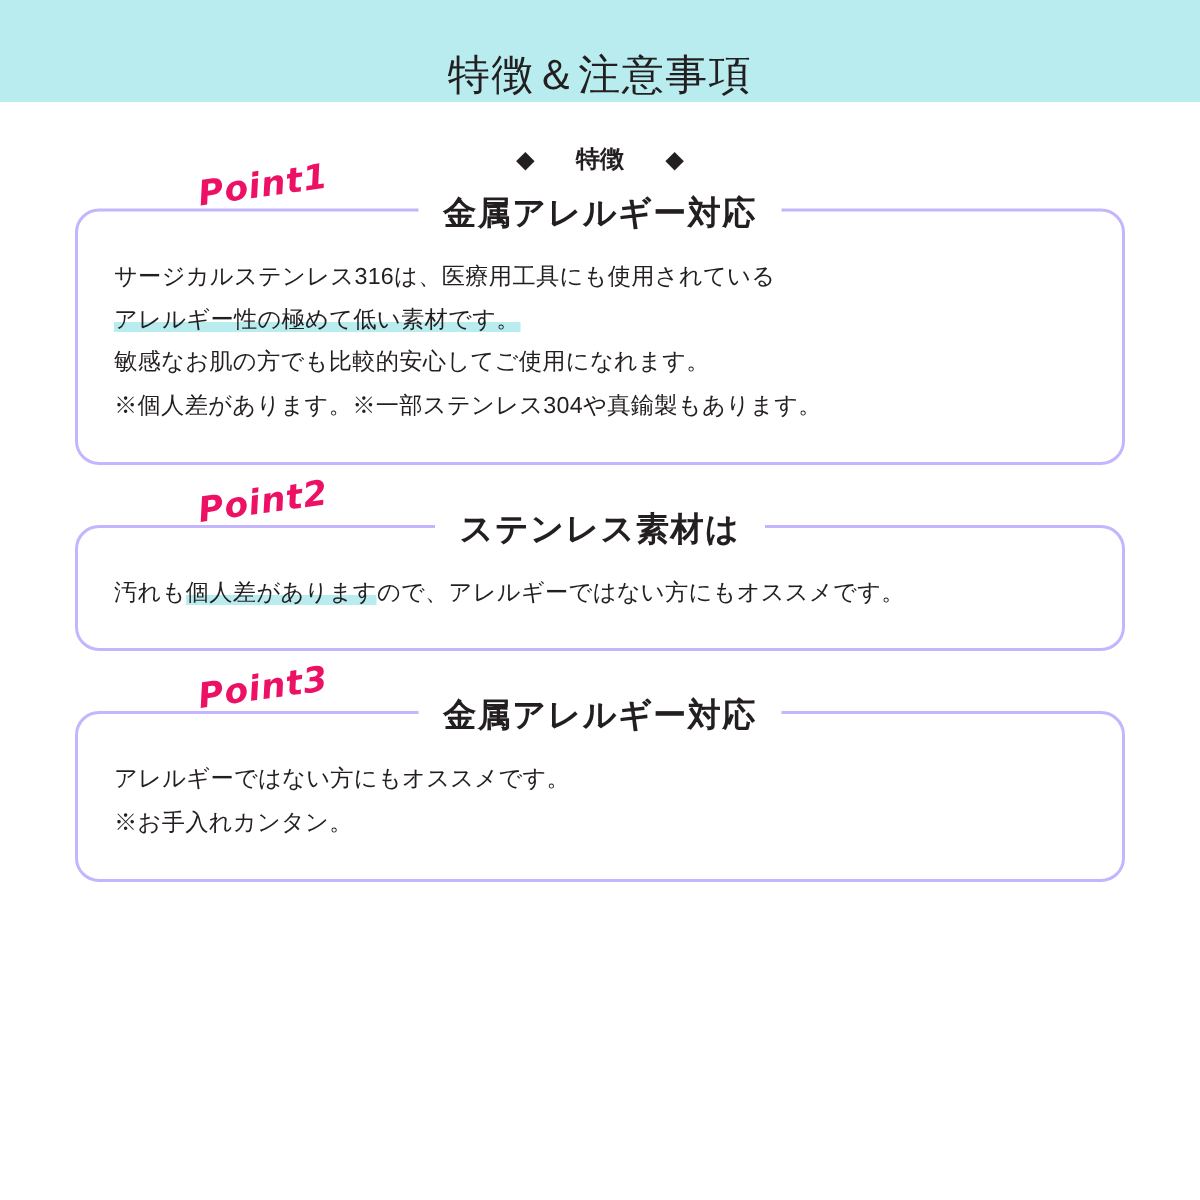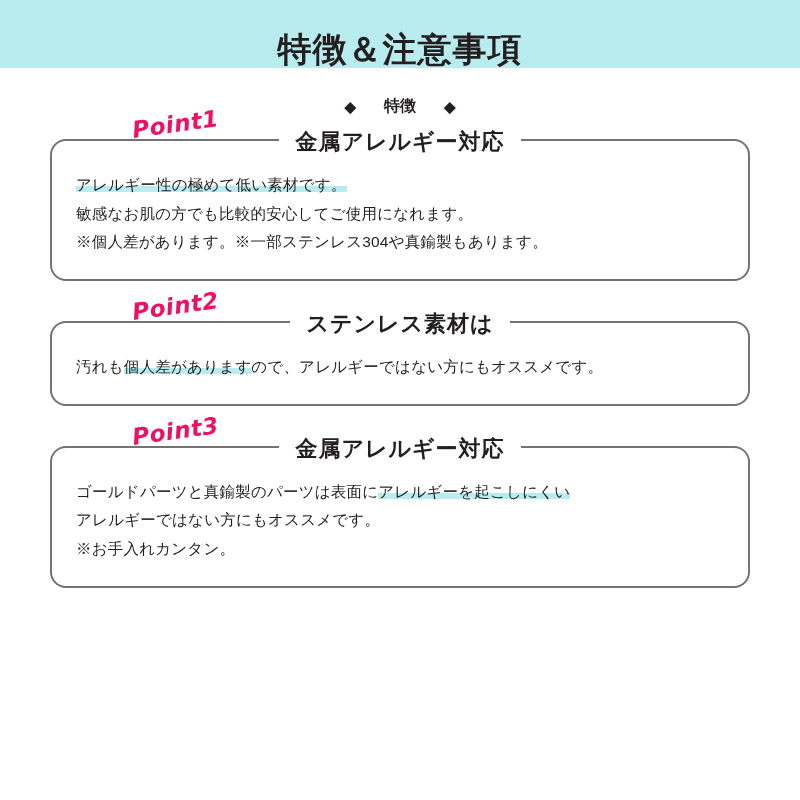--- a/index.html
+++ b/index.html
@@ -24,22 +24,22 @@
   
   .header {
     width: 100%;
     height: 68px;
     background: #b8ecef;
     display: flex;
     align-items: center;
     justify-content: center;
   }
   .header-title {
-    font-size: 34px;
-    font-weight: bold;
+    font-size: 28px;
+    font-weight: normal;
     letter-spacing: 1px;
     color: #231f20;
     margin-top: 32px;
   }
 
   
   .section-label {
     margin-top: 28px;
     display: flex;
     align-items: center;
@@ -76,21 +76,21 @@
     font-weight: bold;
     font-size: 23px;
     color: #ec1165;
     letter-spacing: 0.5px;
     transform: rotate(-8deg);
     z-index: 3;
   }
 
   .card {
     position: relative;
-    border: 2px solid #737373;
+    border: 2px solid #c4b5fd;
     border-radius: 16px;
     background: #ffffff;
     padding: 30px 24px 22px 24px;
     box-sizing: border-box;
   }
 
   .card-title-wrap {
     position: absolute;
     top: -14px;
     left: 0;
@@ -139,20 +139,23 @@
   <div class="points">
 
     <div class="point-block">
       <div class="point-badge">Point1</div>
       <div class="card">
         <div class="card-title-wrap">
           <div class="card-title">金属アレルギー対応</div>
         </div>
         <div class="card-body">
           <p>
+            <span>サージカルステンレス316は、医療用工具にも使用されている</span>
+          </p>
+          <p>
             <span class="hl">アレルギー性の極めて低い素材です。</span>
           </p>
           <p>
             <span>敏感なお肌の方でも比較的安心してご使用になれます。</span>
           </p>
           <p>
             <span>※個人差があります。※一部ステンレス304や真鍮製もあります。</span>
           </p>
         </div>
       </div>
@@ -173,23 +176,20 @@
     </div>
 
     <div class="point-block">
       <div class="point-badge">Point3</div>
       <div class="card">
         <div class="card-title-wrap">
           <div class="card-title">金属アレルギー対応</div>
         </div>
         <div class="card-body">
           <p>
-            <span>ゴールドパーツと真鍮製のパーツは表面に</span><span class="hl">アレルギーを起こしにくい</span>
-          </p>
-          <p>
             <span>アレルギーではない方にもオススメです。</span>
           </p>
           <p>
             <span>※お手入れカンタン。</span>
           </p>
         </div>
       </div>
     </div>
 
   </div>

